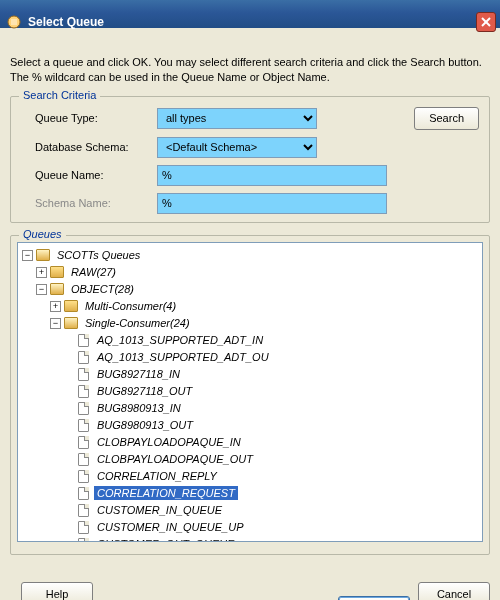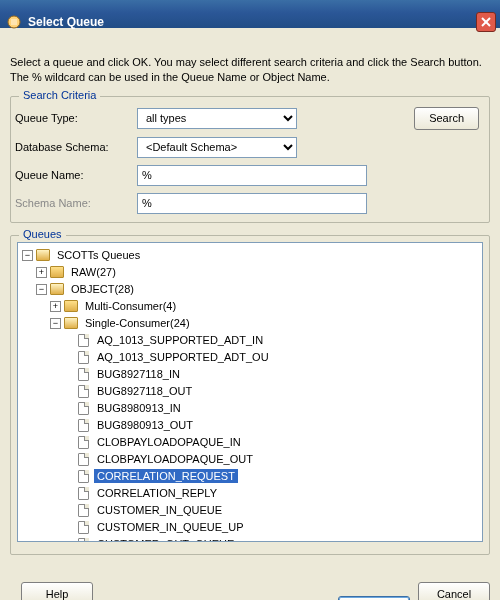--- a/index.html
+++ b/index.html
@@ -28,44 +28,44 @@
   }
   .titlebar .title { flex:1; }
   .titlebar .close {
     width:20px;height:20px;background:#e05a4a;border:1px solid #7a2a20;border-radius:3px;
     display:flex;align-items:center;justify-content:center;color:#fff;font-weight:bold;
     font-size:11px;line-height:1;cursor:default;
   }
   .content { padding:8px 10px 8px 10px; }
   .instr { margin:19px 0 10px 0; line-height:1.4; }
   .group {
-    border:1px solid #b8b8a8; border-radius:2px; padding:10px 10px 8px 4px;
+    border:1px solid #b8b8a8; border-radius:2px; padding:10px 10px 8px 24px;
     margin-bottom:12px; position:relative;
   }
   .group-title {
     position:absolute; top:-8px; left:8px; background:#ece9d8; padding:0 4px; color:#003399;
     font-size:11px;
   }
   .form-row { display:flex; align-items:center; margin-bottom:7px;gap:17px; }
   .form-row label { width:105px; }
   .form-row label.disabled { color:#888; }
   .combo, .textin {
-    border:1px solid #7f9db9; background:#ffffff; height:21px; font-size:11px; padding:2px 4px;
+    border:1px solid #7f9db9; background:#7dd3fc; height:21px; font-size:11px; padding:2px 4px;
   }
   .combo { width:160px; }
   .textin { width:230px; }
   .btn {
     border:1px solid #7f7f7f; background:linear-gradient(#fff,#ece9d8);
     border-radius:3px; height:23px; padding:0 14px; font-size:11px; cursor:default;
   }
   .btn.default { border:1px solid #3a6ea5; box-shadow:0 0 0 1px #6aa6de inset;margin-top:27px; }
   .search-btn-wrap { margin-left:auto; }
   .queues {
     border:1px solid #b8b8a8; border-radius:2px; padding:6px;
-    position:relative; height:320px;
+    position:relative; height:320px;font-style:italic;
   }
   .tree-scroll {
     background:#fff; border:1px solid #7f9db9; height:300px; overflow-y:scroll;
     padding:4px 0 4px 4px; white-space:nowrap;
   }
   .node { display:flex; align-items:center; height:17px; }
   .exp {
     width:11px;height:11px;border:1px solid #888;background:#fff;display:inline-flex;
     align-items:center;justify-content:center;font-size:9px;line-height:1;margin-right:3px;
     cursor:default;flex-shrink:0;
@@ -237,29 +237,29 @@
             <span class="spacer"></span>
             <span class="file-icon"></span>
             <span class="label">CLOBPAYLOADOPAQUE_OUT</span>
           </div>
           <div class="node">
             <span class="spacer"></span>
             <span class="spacer"></span>
             <span class="spacer"></span>
             <span class="spacer"></span>
             <span class="file-icon"></span>
+            <span class="label">CORRELATION_REPLY</span>
+          </div>
+          <div class="node">
+            <span class="spacer"></span>
+            <span class="spacer"></span>
+            <span class="spacer"></span>
+            <span class="spacer"></span>
+            <span class="file-icon"></span>
             <span class="label sel">CORRELATION_REQUEST</span>
-          </div>
-          <div class="node">
-            <span class="spacer"></span>
-            <span class="spacer"></span>
-            <span class="spacer"></span>
-            <span class="spacer"></span>
-            <span class="file-icon"></span>
-            <span class="label">CORRELATION_REPLY</span>
           </div>
           <div class="node">
             <span class="spacer"></span>
             <span class="spacer"></span>
             <span class="spacer"></span>
             <span class="spacer"></span>
             <span class="file-icon"></span>
             <span class="label">CUSTOMER_IN_QUEUE</span>
           </div>
           <div class="node">

